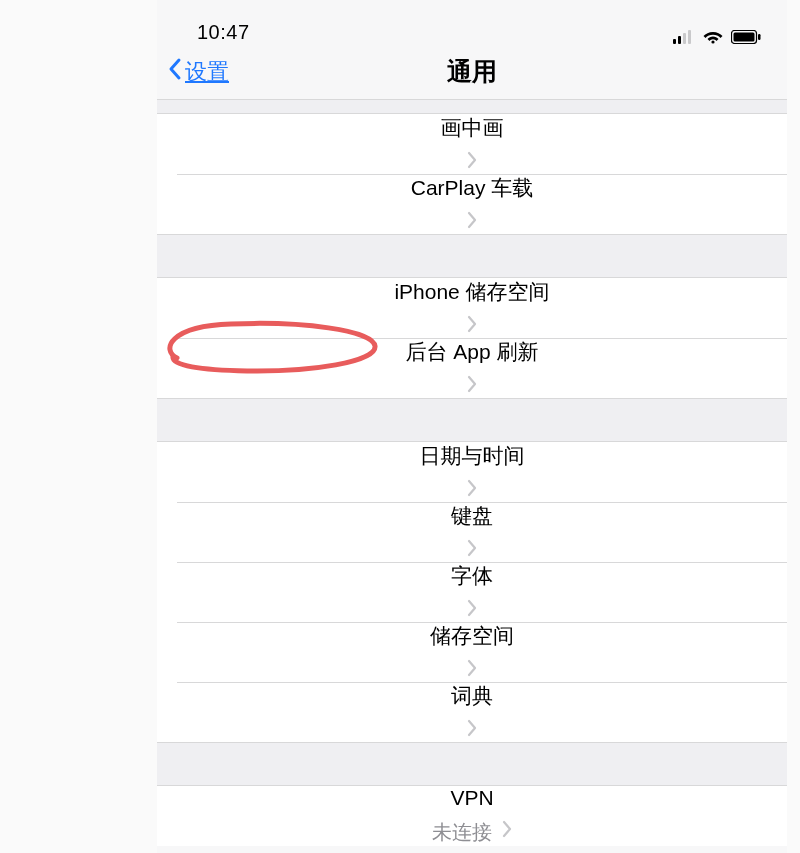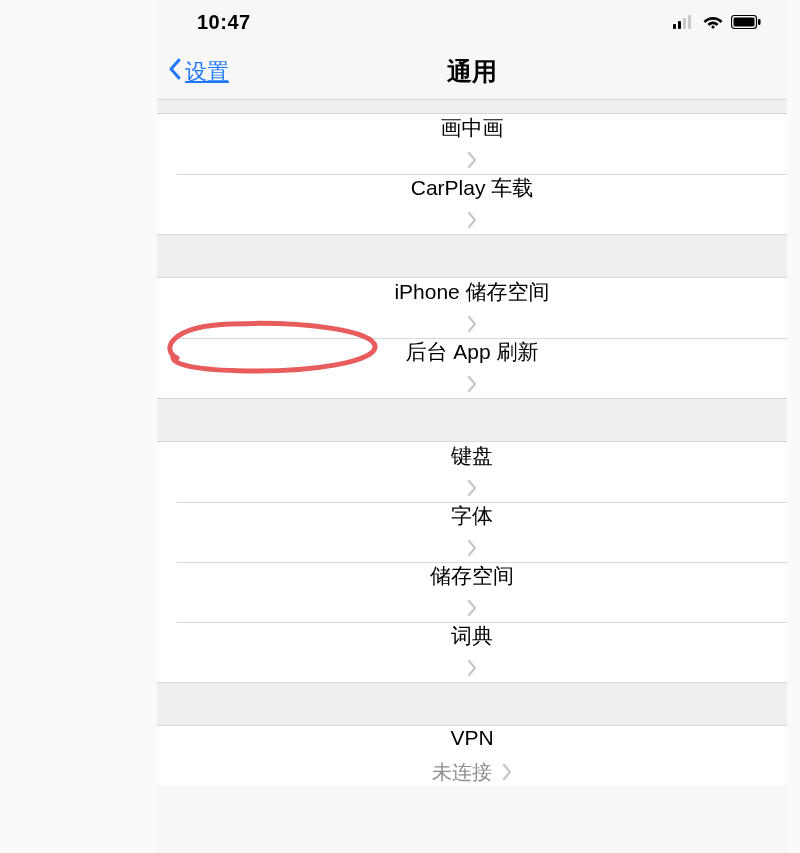--- a/index.html
+++ b/index.html
@@ -23,26 +23,26 @@
     top: 0;
     width: 630px;
     height: 853px;
     background: #f7f7f8;
     overflow: hidden;
   }
   
   .status-bar {
     height: 44px;
     display: flex;
-    align-items: center;
+    align-items: flex-end;
     justify-content: space-between;
     padding: 0 26px 0 40px;
     background: #f7f7f8;
     font-size: 20px;
-    font-weight: 700;
+    font-weight: 400;
   }
   .status-time { letter-spacing: 0.5px; }
   .status-right { display: flex; align-items: center; gap: 8px; }
   .icon-svg { display: block; }
   
   .nav-bar {
     position: relative;
     height: 56px;
     background: #f7f7f8;
     border-bottom: 1px solid #d8d8d9;
@@ -86,21 +86,21 @@
   }
   .cell + .cell::before {
     content: "";
     position: absolute;
     left: 20px; right: 0; top: 0;
     height: 1px;
     background: #d8d8d9;
   }
   .cell-right {
     display: flex;
-    align-items: flex-end;
+    align-items: flex-start;
     gap: 10px;
   }
   .cell-detail { color: #8e8e93; font-size: 20px; }
   .chevron { color: #c6c6c9; }
   
   .annotation {
     position: absolute;
     pointer-events: none;
   }
 </style>
@@ -196,20 +196,30 @@
                 <polyline points="2,2 8,9 2,16" fill="none" stroke="#c6c6c9" stroke-width="2.2" stroke-linecap="round" stroke-linejoin="round"></polyline>
               </svg>
           </span>
         </div>
       </div>
     </div>
 
     <div class="section-gap"></div>
 
     <div class="cell-group">
+      <div class="cell">
+        <span>日期与时间</span>
+        <div class="cell-right">
+          <span class="chevron">
+            <svg width="10" height="18" viewBox="0 0 10 18">
+                <polyline points="2,2 8,9 2,16" fill="none" stroke="#c6c6c9" stroke-width="2.2" stroke-linecap="round" stroke-linejoin="round"></polyline>
+              </svg>
+          </span>
+        </div>
+      </div>
       <div class="cell">
         <span>键盘</span>
         <div class="cell-right">
           <span class="chevron">
             <svg width="10" height="18" viewBox="0 0 10 18">
                 <polyline points="2,2 8,9 2,16" fill="none" stroke="#c6c6c9" stroke-width="2.2" stroke-linecap="round" stroke-linejoin="round"></polyline>
               </svg>
           </span>
         </div>
       </div>

